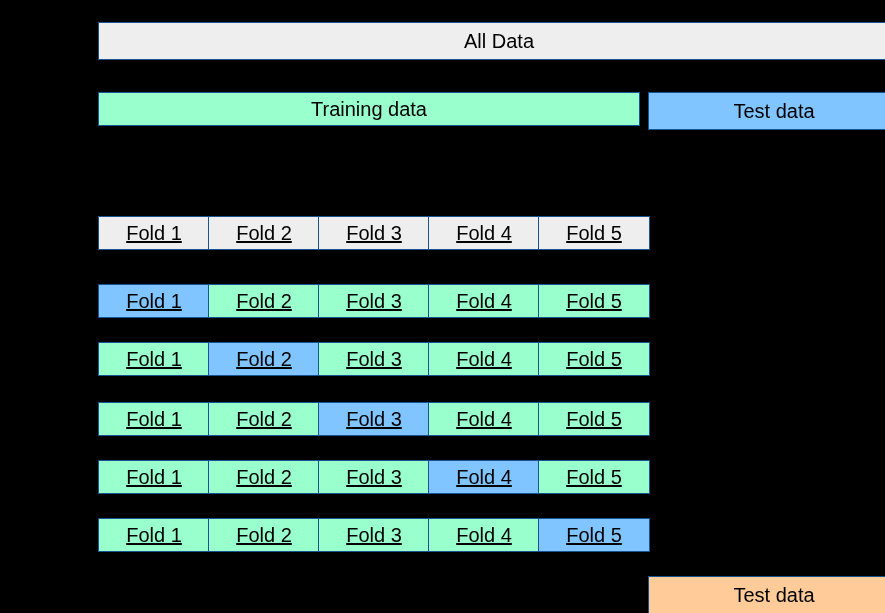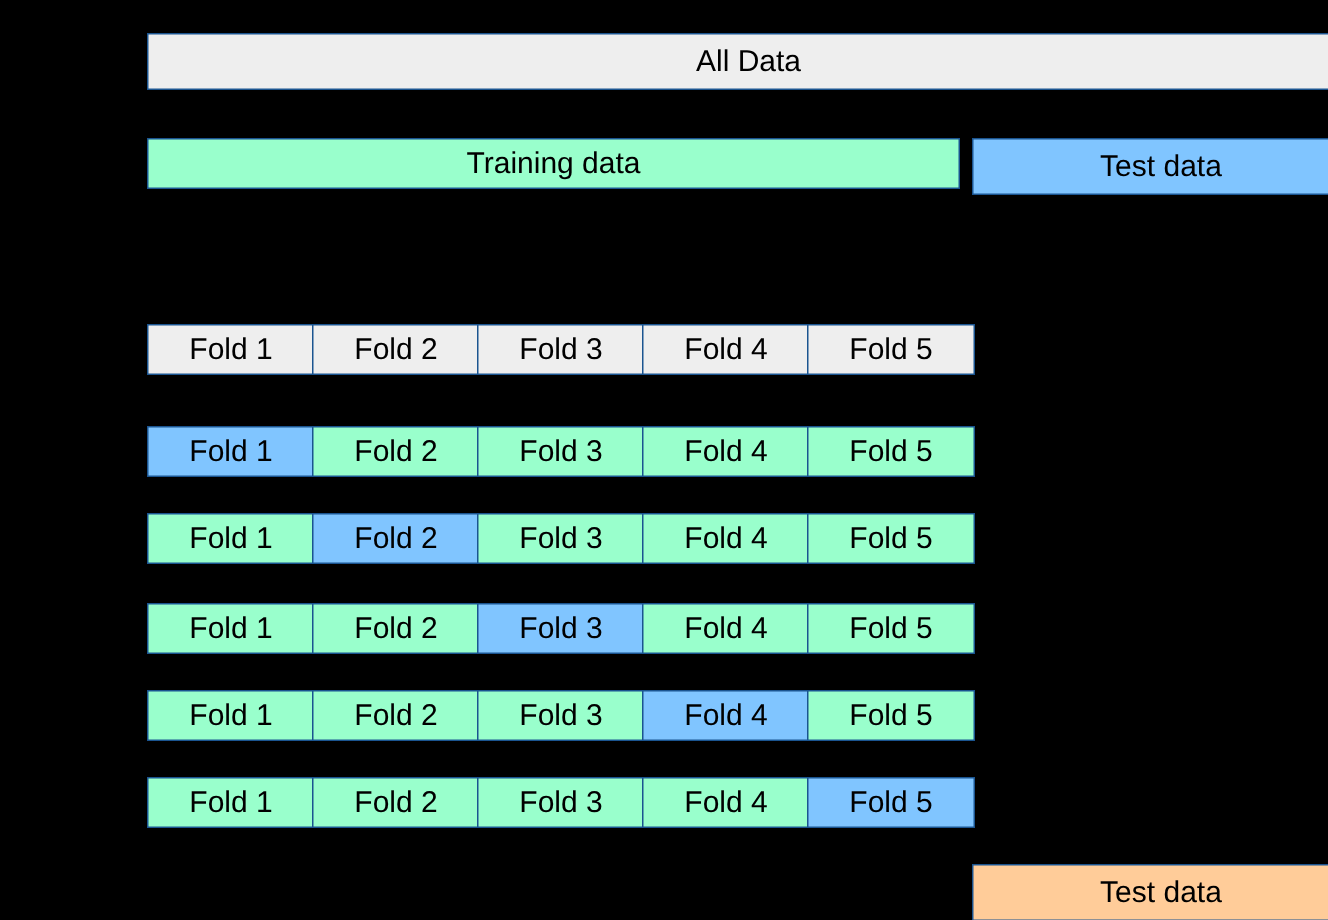--- a/index.html
+++ b/index.html
@@ -46,20 +46,21 @@
     .test-data-bottom {
       background: #ffcc99;
       left: 632px;
       top: 560px;
       width: 252px;
       height: 38px;
     }
     .fold {
       width: 112px;
       height: 34px;
+      text-decoration: underline;
     }
     .bg-grey { background: #eeeeee; }
     .bg-green { background: #99ffcc; }
     .bg-blue { background: #80c5ff; }
   </style>
 </head>
 <body>
 
 <div class="box all-data">All Data</div>
 <div class="box training-data">Training data</div>

